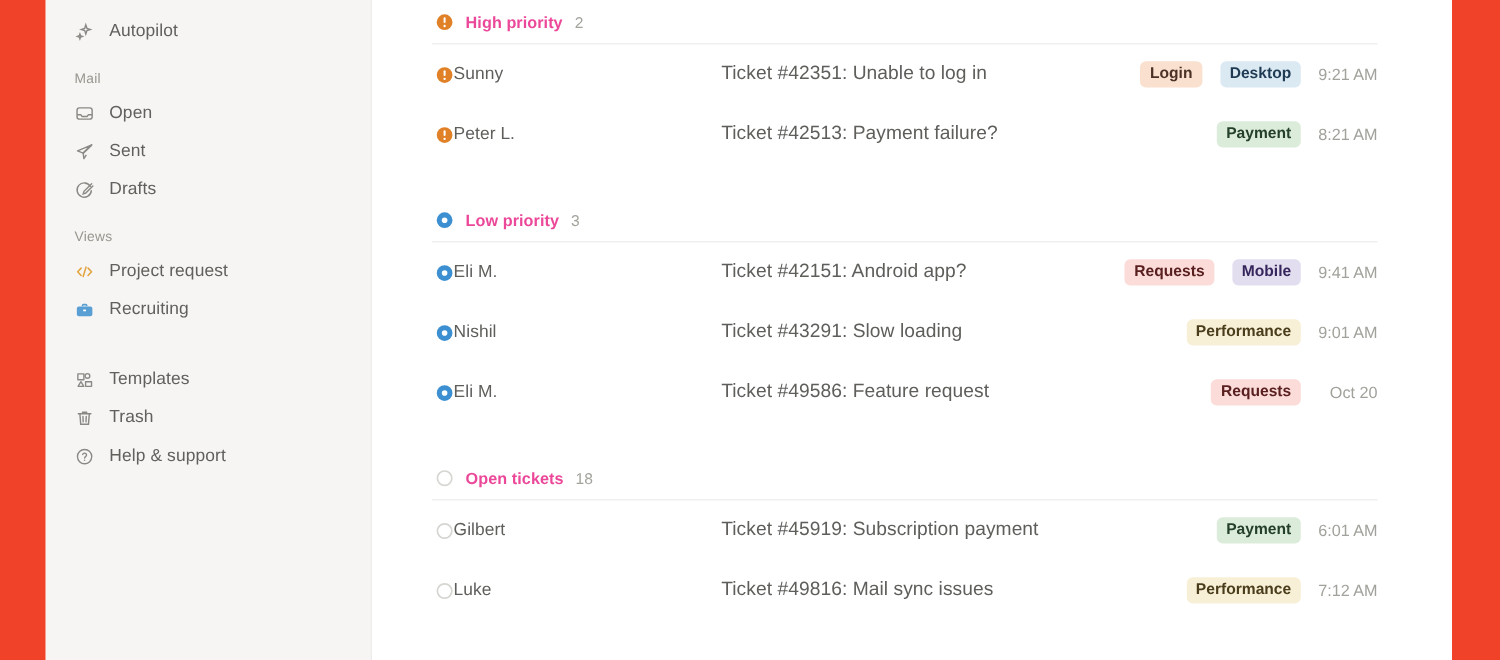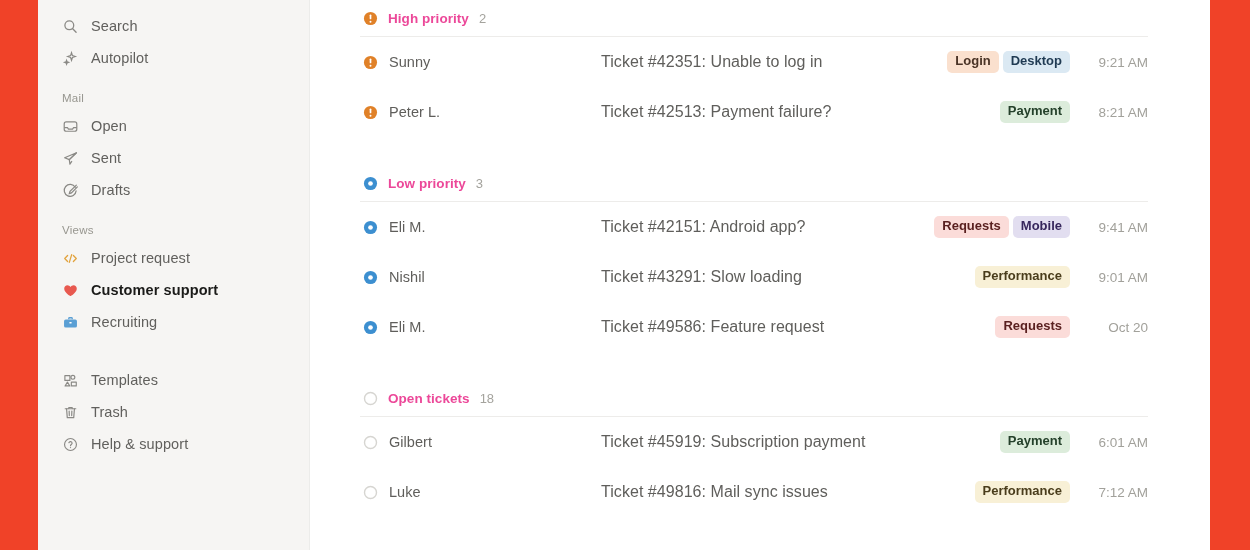--- a/index.html
+++ b/index.html
@@ -127,43 +127,42 @@
     display: flex;
     align-items: center;
     height: 50px;
     cursor: pointer;
     padding-left: 3px;
   }
   .row .status-cell {
     flex: 0 0 238px;
     display: flex;
     align-items: center;
-    gap: 11px;
+    gap: 0;
   }
   .row .sender {
     font-size: 14.5px;
     color: #5f5e5b;
     letter-spacing: 0.05px;
     white-space: nowrap;
   }
   .row .subject {
     flex: 1 1 auto;
     font-size: 16px;
     color: #5f5e5b;
     letter-spacing: 0.05px;
     white-space: nowrap;
     overflow: hidden;
   }
   .row .tags {
     display: flex;
     align-items: flex-start;
-    gap: 4px;
+    gap: 15px;
     justify-content: flex-end;
     flex: 0 0 auto;
-    margin-right: 14px;
   }
   .row .time {
     flex: 0 0 64px;
     text-align: right;
     font-size: 13.5px;
     color: #a2a19b;
     white-space: nowrap;
   }
 
   .tag {
@@ -186,29 +185,20 @@
 <div class="app-frame">
 
   <div class="rail-left"></div>
 
   <div class="window">
 
     <aside class="sidebar">
       <div class="nav-group" id="top-group">
           <div class="nav-item">
             <span class="nav-icon">
-              <svg viewBox="0 0 20 20" width="17" height="17" fill="none" stroke="currentColor" stroke-width="1.5">
-                <circle cx="8.6" cy="8.6" r="5.2"></circle>
-                <line x1="12.6" y1="12.7" x2="16.6" y2="16.8" stroke-linecap="round"></line>
-              </svg>
-            </span>
-            <span class="label">Search</span>
-          </div>
-          <div class="nav-item">
-            <span class="nav-icon">
               <svg viewBox="0 0 20 20" width="17" height="17" fill="none" stroke="currentColor" stroke-width="1.4" stroke-linecap="round">
                 <path d="M11.2 3.2 L12.3 6.6 L15.6 7.7 L12.3 8.8 L11.2 12.2 L10.1 8.8 L6.8 7.7 L10.1 6.6 Z"></path>
                 <path d="M5.4 12.2 L6 13.9 L7.7 14.5 L6 15.1 L5.4 16.8 L4.8 15.1 L3.1 14.5 L4.8 13.9 Z"></path>
               </svg>
             </span>
             <span class="label">Autopilot</span>
           </div>
         </div>
 
       <div class="group-title">Mail</div>
@@ -246,28 +236,20 @@
       <div class="nav-group" id="views-group">
           <div class="nav-item">
             <span class="nav-icon" style="color: rgb(226, 163, 60);">
               <svg viewBox="0 0 20 20" width="17" height="17" fill="none" stroke="currentColor" stroke-width="1.5" stroke-linecap="round" stroke-linejoin="round">
                 <path d="M6.6 6.4 L3.2 10 L6.6 13.6"></path>
                 <path d="M13.4 6.4 L16.8 10 L13.4 13.6"></path>
                 <line x1="11.4" y1="5.4" x2="8.6" y2="14.6"></line>
               </svg>
             </span>
             <span class="label">Project request</span>
-          </div>
-          <div class="nav-item active">
-            <span class="nav-icon" style="color: rgb(232, 89, 79);">
-              <svg viewBox="0 0 20 20" width="17" height="17" fill="currentColor">
-                <path d="M10 16.6 C10 16.6 2.6 12.4 2.6 7.8 C2.6 5.5 4.3 3.9 6.4 3.9 C7.9 3.9 9.2 4.8 10 6 C10.8 4.8 12.1 3.9 13.6 3.9 C15.7 3.9 17.4 5.5 17.4 7.8 C17.4 12.4 10 16.6 10 16.6 Z"></path>
-              </svg>
-            </span>
-            <span class="label">Customer support</span>
           </div>
           <div class="nav-item">
             <span class="nav-icon" style="color: rgb(90, 159, 212);">
               <svg viewBox="0 0 20 20" width="17" height="17" fill="currentColor">
                 <rect x="2.4" y="6.4" width="15.2" height="9.6" rx="2"></rect>
                 <path d="M7.2 6.2 V5.2 A1.6 1.6 0 0 1 8.8 3.6 H11.2 A1.6 1.6 0 0 1 12.8 5.2 V6.2 H11.3 V5.4 H8.7 V6.2 Z"></path>
                 <rect x="8.6" y="9.4" width="2.8" height="1.7" rx="0.5" fill="#ffffff"></rect>
               </svg>
             </span>
             <span class="label">Recruiting</span>

